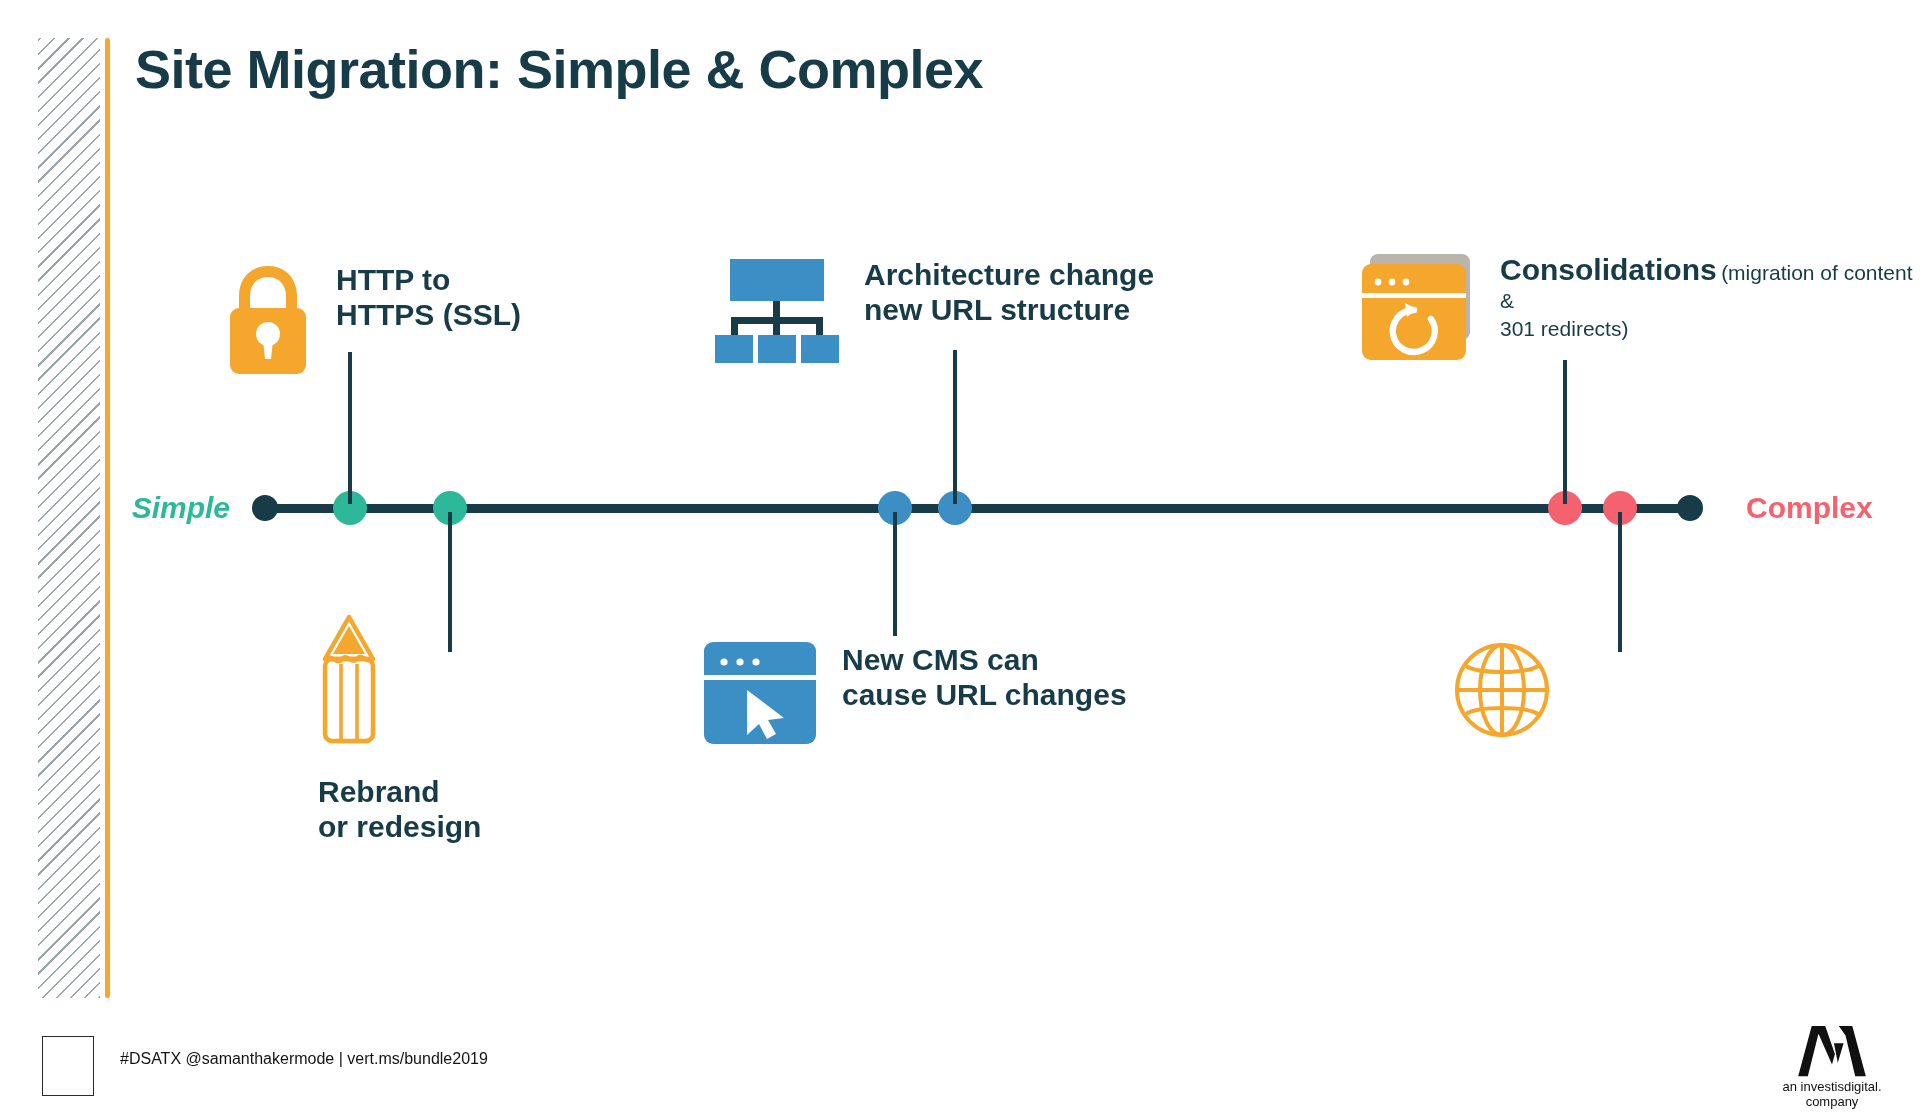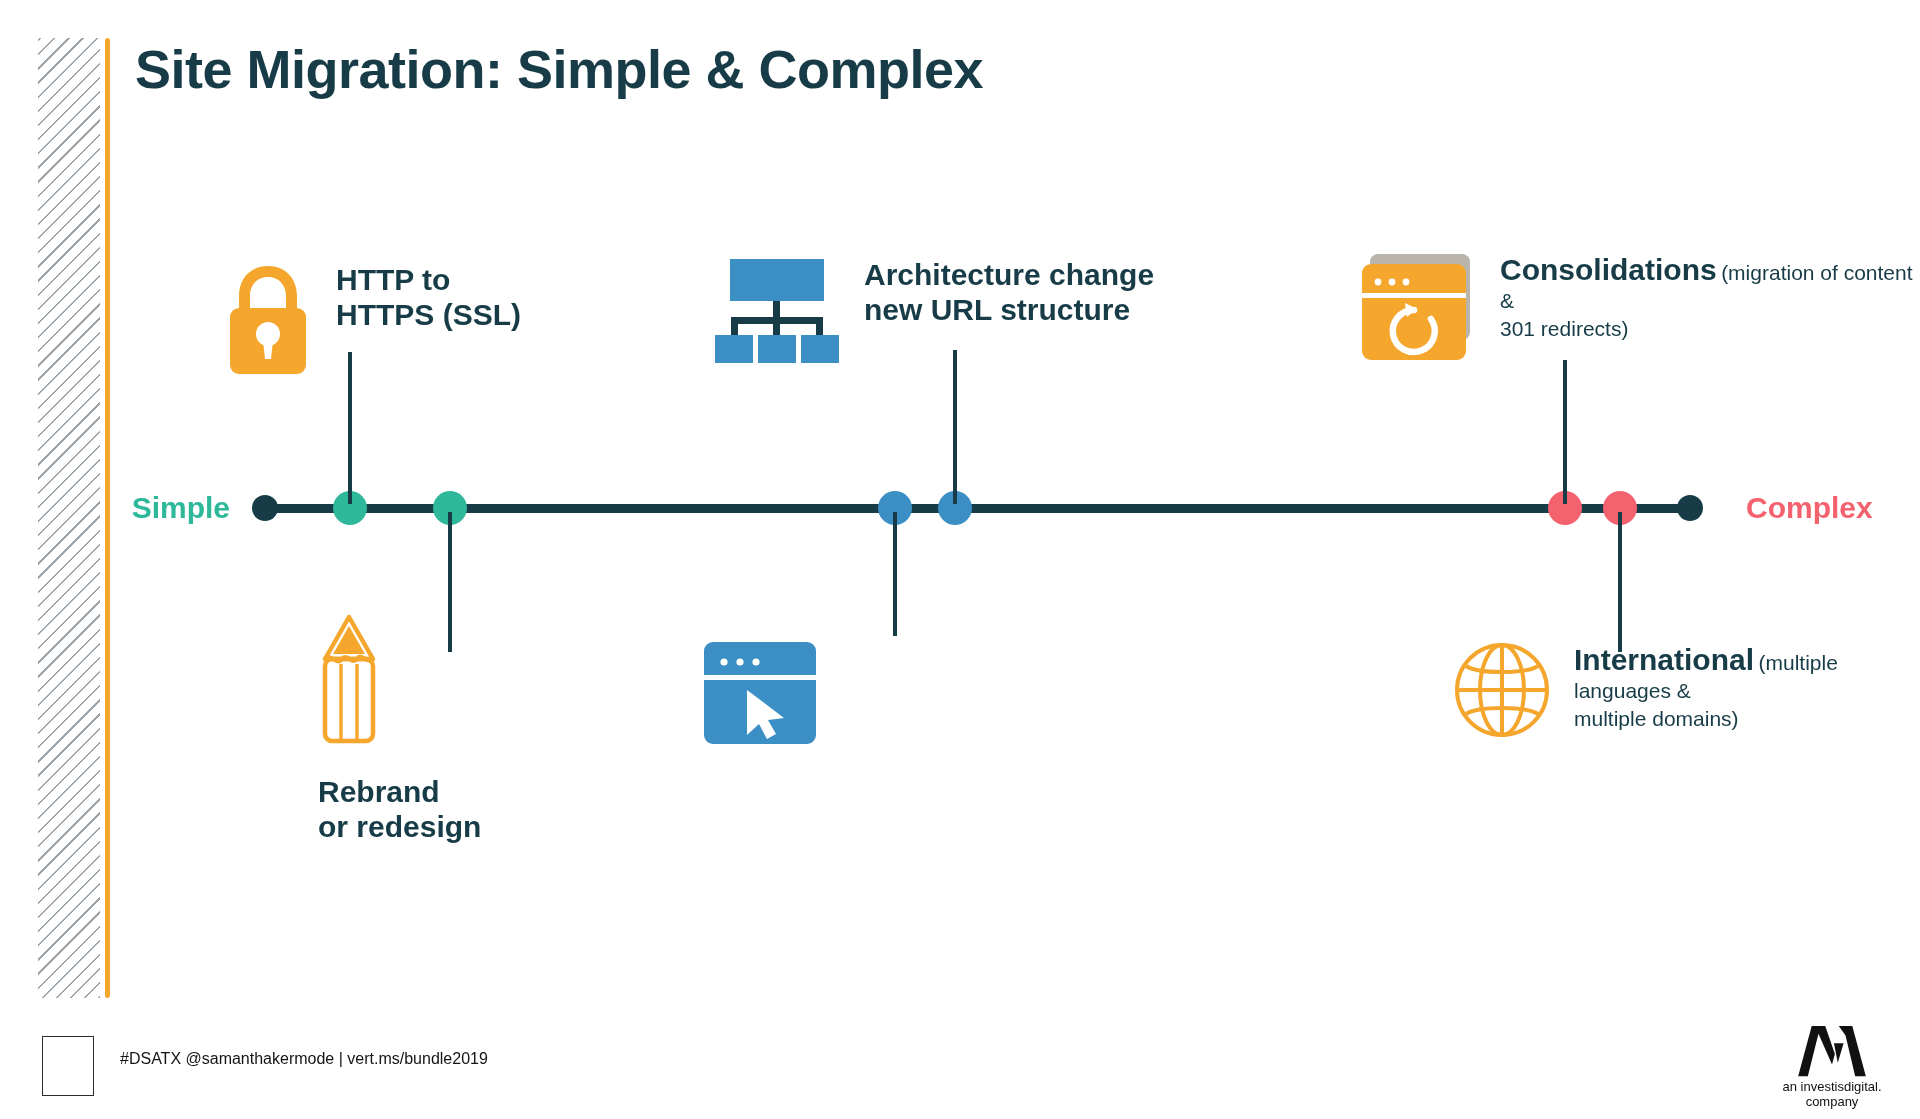--- a/index.html
+++ b/index.html
@@ -67,21 +67,21 @@
     top: 508px;
   }
   .tl-label {
     position: absolute;
     top: 508px;
     transform: translateY(-50%);
     font-size: 30px;
     font-weight: 700;
     white-space: nowrap;
   }
-  #label-simple  { right: 1690px; color: #2eb89a; }
+  #label-simple  { right: 1690px; color: #2eb89a; font-style: italic; }
   #label-complex { left: 1728px;  color: #f4626f; margin-left: 18px; }
 
   
   .connector {
     position: absolute;
     width: 4px;
     background: #173c47;
   }
 
   
@@ -255,37 +255,36 @@
   <span class="icon-box">
     <svg width="118" height="110" viewBox="0 0 118 110">
       <rect x="2" y="2" width="112" height="102" rx="9" fill="#3b8fc4"></rect>
       <circle cx="22" cy="22" r="3.6" fill="#ffffff"></circle>
       <circle cx="38" cy="22" r="3.6" fill="#ffffff"></circle>
       <circle cx="54" cy="22" r="3.6" fill="#ffffff"></circle>
       <rect x="2" y="35" width="112" height="5" fill="#ffffff"></rect>
       <path d="M45 50 L45 95 L57 84 L65 99 L74 94 L66 80 L82 78 Z" fill="#ffffff"></path>
     </svg>
   </span>
+  <span class="texts">
+    <span class="head">New CMS can
+cause URL changes</span>
+  </span>
 </div>
 
 <div class="callout" style="left:1452px; top:640px;">
   <span class="icon-box">
     <svg width="100" height="100" viewBox="0 0 100 100">
       <circle cx="50" cy="50" r="45" fill="none" stroke="#f5a62c" stroke-width="4"></circle>
       <ellipse cx="50" cy="50" rx="22" ry="45" fill="none" stroke="#f5a62c" stroke-width="4"></ellipse>
       <line x1="50" y1="5" x2="50" y2="95" stroke="#f5a62c" stroke-width="4"></line>
       <line x1="5" y1="50" x2="95" y2="50" stroke="#f5a62c" stroke-width="4"></line>
       <path d="M14 26 C26 34 74 34 86 26" fill="none" stroke="#f5a62c" stroke-width="4"></path>
       <path d="M14 74 C26 66 74 66 86 74" fill="none" stroke="#f5a62c" stroke-width="4"></path>
     </svg>
-  </span>
-  <span class="texts">
-    <span class="head">International</span>
-    <span class="sub">(multiple languages &amp;
-multiple domains)</span>
   </span>
 </div>
 
 <div id="footer-square"></div>
 <div id="footer-text">#DSATX @samanthakermode  |  vert.ms/bundle2019</div>
 <div id="brand-logo">
   <svg width="76" height="56" viewBox="0 0 76 56">
     <path d="M3 54 L17 2 L31 2 L41 31 L38 42 L24 10 L13 54 Z" fill="#111111"></path>
     <path d="M45 2 L59 2 L73 54 L62 54 L52 12 Z" fill="#111111"></path>
     <path d="M40 20 L50 20 L44 40 Z" fill="#111111"></path>

